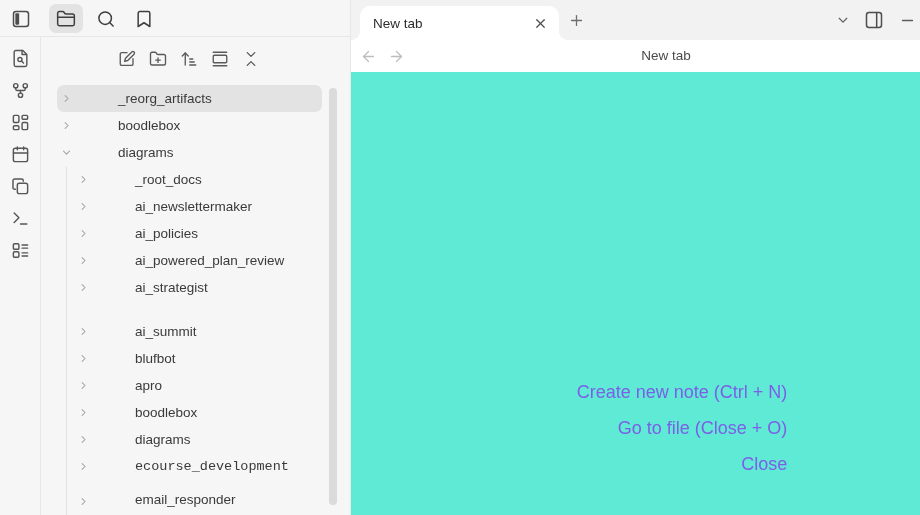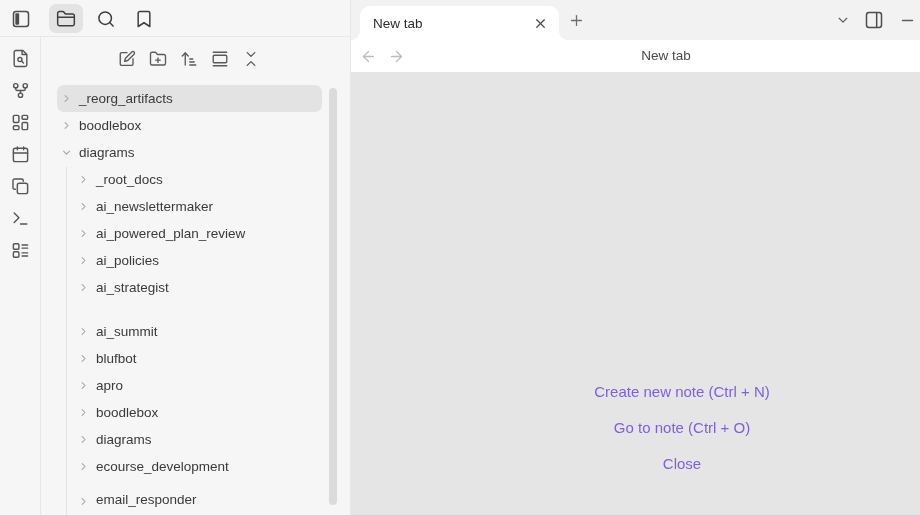--- a/index.html
+++ b/index.html
@@ -25,29 +25,29 @@
   .ribbon-btn{width:28px;height:28px;color:#565656;}
 
   
   .explorer{position:absolute;left:41px;top:37px;width:309px;height:478px;background:var(--bg2);
             overflow:hidden;}
   .explorer-toolbar{position:absolute;top:9px;left:73px;display:flex;gap:5px;}
   .toolbar-btn{width:26px;height:26px;color:#5a5a5a;}
   .indent-guide{position:absolute;left:25px;top:130px;width:1px;height:348px;background:#e1e1e1;}
   .tree{position:absolute;top:48px;left:0;right:0;}
   .tree-row{display:flex;align-items:center;height:27px;margin:0 28px 0 16px;border-radius:7px;
-            box-sizing:border-box;cursor:pointer;}
+            box-sizing:border-box;cursor:pointer;gap:39px;}
   .tree-row.selected{background:var(--sel);}
   .tree-chevron{color:#a2a2a2;flex:0 0 auto;margin-right:7px;}
   .tree-label{font-size:13.5px;color:#3a3a3a;white-space:nowrap;}
   .scrollbar-thumb{position:absolute;left:288px;top:51px;width:8px;height:417px;border-radius:4px;
                    background:#dbdbdb;}
 
   
-  .main{position:absolute;left:350px;top:0;width:570px;height:515px;background:#e5e5e5;
+  .main{position:absolute;left:350px;top:0;width:570px;height:515px;background:#5eead4;
         border-left:1px solid #e7e7e7;box-sizing:border-box;}
   .tab-bar{position:absolute;left:0;top:0;right:0;height:40px;background:#f2f2f3;}
   .tab{position:absolute;left:9px;top:6px;width:199px;height:34px;background:#fff;
        border-radius:10px 10px 0 0;display:flex;align-items:center;padding:0 8px 0 13px;
        box-sizing:border-box;}
   .tab::before{content:"";position:absolute;left:-8px;bottom:0;width:8px;height:8px;
        background:radial-gradient(circle 8px at 0 0,transparent 7.5px,#fff 8px);}
   .tab::after{content:"";position:absolute;right:-8px;bottom:0;width:8px;height:8px;
        background:radial-gradient(circle 8px at 100% 0,transparent 7.5px,#fff 8px);}
   .tab-label{flex:1;font-size:13.5px;color:#2d2d2d;white-space:nowrap;}
@@ -57,21 +57,21 @@
   .right-toggle-btn{position:absolute;left:511px;top:8px;width:24px;height:24px;color:#4d4d4d;}
   .minimize-btn{position:absolute;left:545px;top:9px;width:22px;height:22px;color:#5c5c5c;}
 
   .view-header{position:absolute;left:0;top:40px;right:0;height:32px;background:#fff;}
   .nav-back{position:absolute;left:8px;top:7px;width:18px;height:18px;color:#bdbdbd;}
   .nav-fwd{position:absolute;left:36px;top:7px;width:18px;height:18px;color:#bdbdbd;}
   .view-title{position:absolute;left:315px;top:0;line-height:32px;transform:translateX(-50%);
               font-size:13.5px;color:#4a4a4a;white-space:nowrap;}
 
   .empty-state{position:absolute;left:331px;top:374px;transform:translateX(-50%);}
-  .empty-link{display:block;text-align:center;line-height:36px;font-size:15px;
+  .empty-link{display:block;text-align:right;line-height:36px;font-size:18px;
               color:var(--accent);text-decoration:none;cursor:pointer;white-space:nowrap;}
 </style>
 </head>
 <body>
 
 <div class="app">
 
   <div class="left-header">
     <button class="btn sidebar-toggle">
         <span class="icon">
@@ -261,36 +261,36 @@
             </svg>
           </span>
           <span class="tree-label">ai_newslettermaker</span>
         </div>
         <div class="tree-row" style="padding-left: 21px;">
           <span class="icon tree-chevron">
             <svg viewBox="0 0 24 24" width="11" height="11" fill="none" stroke="currentColor" stroke-width="2.2" stroke-linecap="round" stroke-linejoin="round">
               <path d="m9 5.5 6.5 6.5L9 18.5"></path>
             </svg>
           </span>
+          <span class="tree-label">ai_policies</span>
+        </div>
+        <div class="tree-row" style="padding-left: 21px;">
+          <span class="icon tree-chevron">
+            <svg viewBox="0 0 24 24" width="11" height="11" fill="none" stroke="currentColor" stroke-width="2.2" stroke-linecap="round" stroke-linejoin="round">
+              <path d="m9 5.5 6.5 6.5L9 18.5"></path>
+            </svg>
+          </span>
           <span class="tree-label">ai_powered_plan_review</span>
         </div>
         <div class="tree-row" style="padding-left: 21px;">
           <span class="icon tree-chevron">
             <svg viewBox="0 0 24 24" width="11" height="11" fill="none" stroke="currentColor" stroke-width="2.2" stroke-linecap="round" stroke-linejoin="round">
               <path d="m9 5.5 6.5 6.5L9 18.5"></path>
             </svg>
           </span>
-          <span class="tree-label">ai_policies</span>
-        </div>
-        <div class="tree-row" style="padding-left: 21px;">
-          <span class="icon tree-chevron">
-            <svg viewBox="0 0 24 24" width="11" height="11" fill="none" stroke="currentColor" stroke-width="2.2" stroke-linecap="round" stroke-linejoin="round">
-              <path d="m9 5.5 6.5 6.5L9 18.5"></path>
-            </svg>
-          </span>
           <span class="tree-label">ai_strategist</span>
         </div>
         <div class="tree-row" style="padding-left: 21px; margin-top: 17px;">
           <span class="icon tree-chevron">
             <svg viewBox="0 0 24 24" width="11" height="11" fill="none" stroke="currentColor" stroke-width="2.2" stroke-linecap="round" stroke-linejoin="round">
               <path d="m9 5.5 6.5 6.5L9 18.5"></path>
             </svg>
           </span>
           <span class="tree-label">ai_summit</span>
         </div>
@@ -319,21 +319,21 @@
           <span class="tree-label">boodlebox</span>
         </div>
         <div class="tree-row" style="padding-left: 21px;">
           <span class="icon tree-chevron">
             <svg viewBox="0 0 24 24" width="11" height="11" fill="none" stroke="currentColor" stroke-width="2.2" stroke-linecap="round" stroke-linejoin="round">
               <path d="m9 5.5 6.5 6.5L9 18.5"></path>
             </svg>
           </span>
           <span class="tree-label">diagrams</span>
         </div>
-        <div class="tree-row" style="padding-left: 21px;">
+        <div class="tree-row" style="padding-left: 21px; font-family: Liberation Mono, monospace;">
           <span class="icon tree-chevron">
             <svg viewBox="0 0 24 24" width="11" height="11" fill="none" stroke="currentColor" stroke-width="2.2" stroke-linecap="round" stroke-linejoin="round">
               <path d="m9 5.5 6.5 6.5L9 18.5"></path>
             </svg>
           </span>
           <span class="tree-label">ecourse_development</span>
         </div>
         <div class="tree-row" style="padding-left: 21px; align-items: flex-end;">
           <span class="icon tree-chevron">
             <svg viewBox="0 0 24 24" width="11" height="11" fill="none" stroke="currentColor" stroke-width="2.2" stroke-linecap="round" stroke-linejoin="round">
@@ -414,18 +414,18 @@
               <path d="M5 12h14"></path>
               <path d="m12 5 7 7-7 7"></path>
             </svg>
           </span>
         </button>
       <div class="view-title">New tab</div>
     </div>
 
     <div class="empty-state">
         <a class="empty-link">Create new note (Ctrl + N)</a>
-        <a class="empty-link">Go to note (Ctrl + O)</a>
+        <a class="empty-link">Go to file (Close + O)</a>
         <a class="empty-link">Close</a>
       </div>
   </div>
 
 </div>
 
 </body></html>

